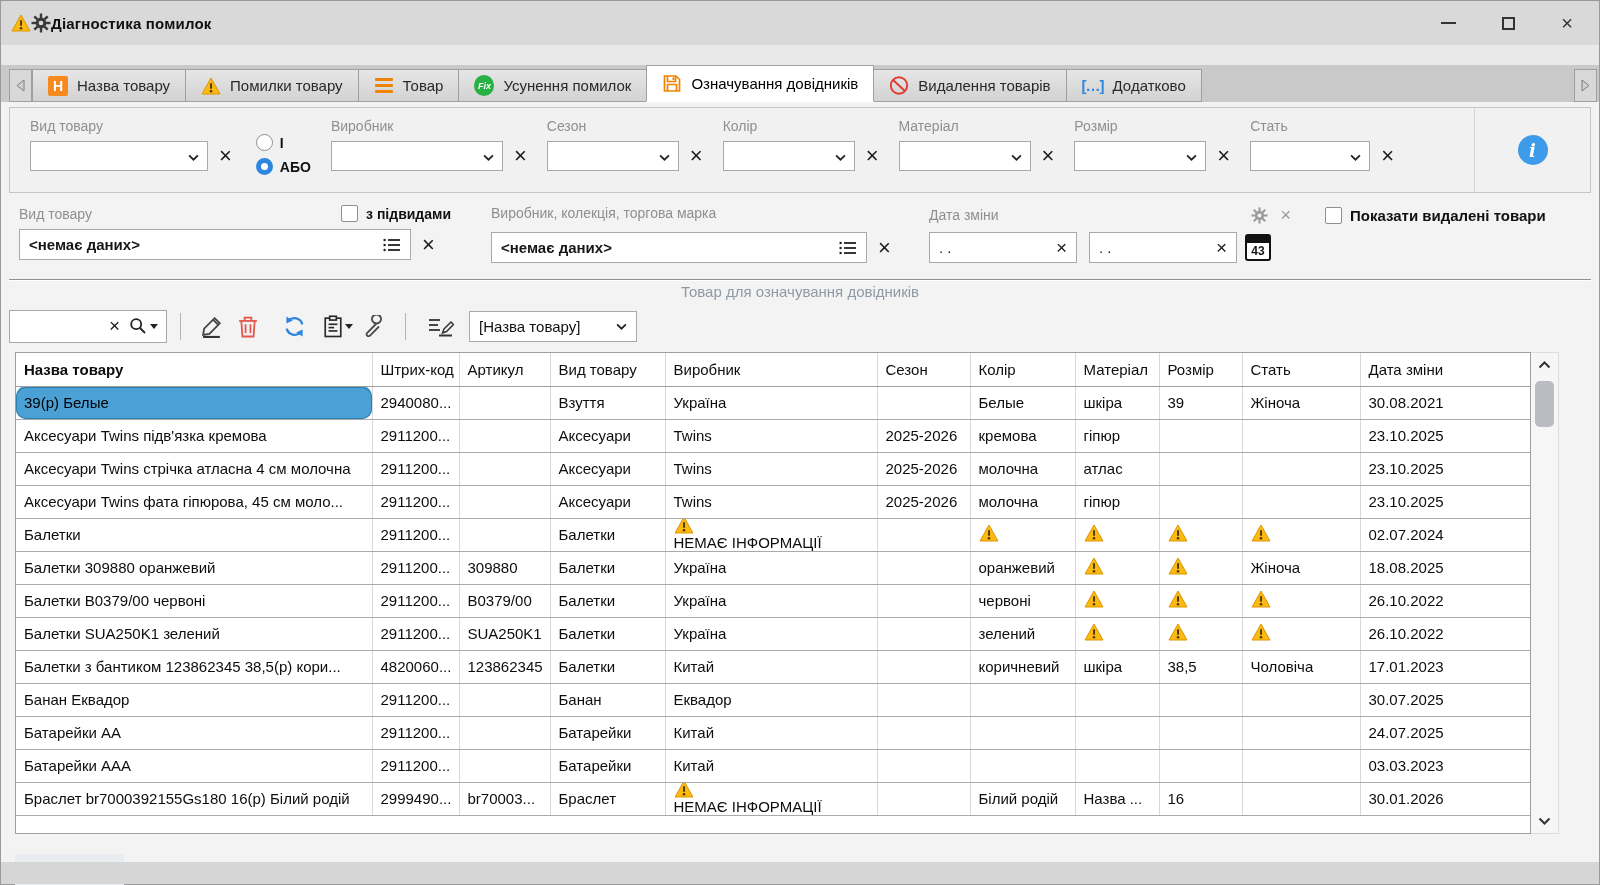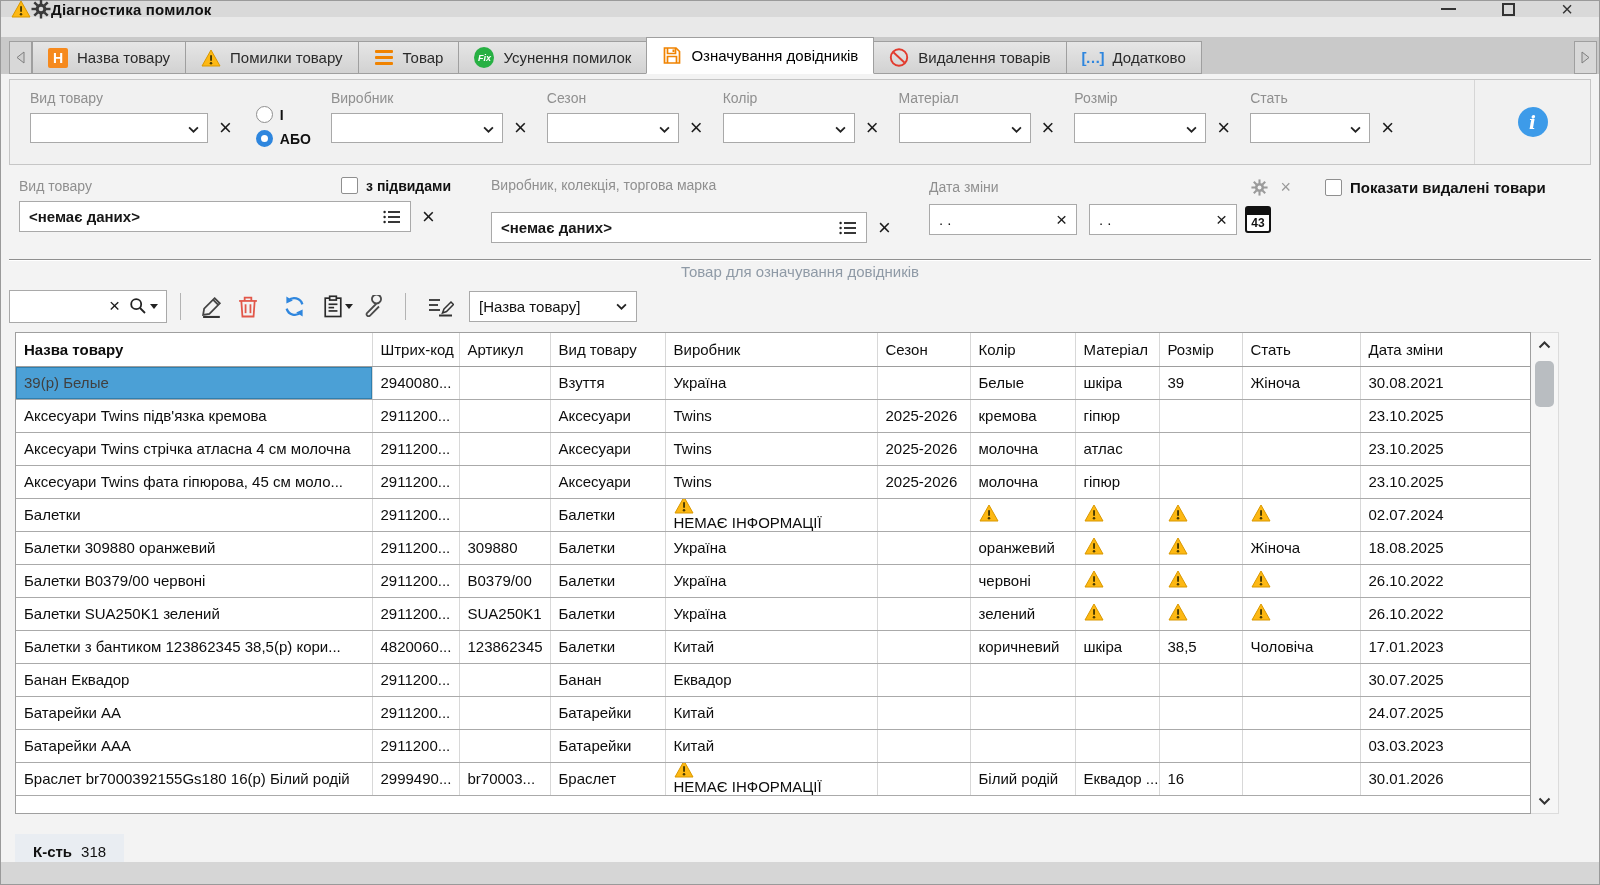--- a/index.html
+++ b/index.html
@@ -5,21 +5,21 @@
   * { box-sizing: border-box; }
   html,body { margin:0; padding:0; }
   body {
     width:1600px; height:885px;
     font-family:"Liberation Sans", sans-serif;
     background:#e6e6e6; overflow:hidden;
   }
   .window { position:relative; width:1600px; height:885px; background:#f3f3f3; border:1px solid #9a9a9a; }
 
   
-  .titlebar { height:16px; background:#d9d9d9; display:flex; align-items:center; padding:0 10px; }
+  .titlebar { height:44px; background:#d9d9d9; display:flex; align-items:center; padding:0 10px; }
   .title-text { font-weight:bold; font-size:15px; color:#101010; letter-spacing:.2px; }
   .win-controls { margin-left:auto; display:flex; align-items:center; gap:46px; padding-right:16px; }
   .wc-min { width:15px; height:2px; background:#333; }
   .wc-max { width:13px; height:13px; border:2px solid #333; background:transparent; }
   .wc-close { font-size:20px; color:#333; line-height:13px; font-weight:400; }
   .tab-gap { height:20px; background:#e9e9e9; }
 
   
   .tabstrip { height:37px; background:#c9c9c9; display:flex; align-items:flex-end; padding-left:8px; position:relative; overflow:hidden; }
   .tab-scroll { width:23px; height:33px; background:#d8d8d8; border:1px solid #9f9f9f; display:flex; align-items:center; justify-content:center; flex:0 0 auto; }
@@ -70,21 +70,21 @@
   .group-select { width:168px; height:31px; border:1px solid #a9a9a9; background:#fff; display:flex; align-items:center; padding:0 9px; font-size:15px; color:#111; margin-left:6px; }
   .group-select .spacer { flex:1; }
 
   
   .gridwrap { display:flex; margin:8px 0 0 14px; }
   .tablebox { width:1516px; height:482px; background:#fff; border:1px solid #9f9f9f; overflow:hidden; }
   table { border-collapse:collapse; table-layout:fixed; width:1516px; font-size:15px; color:#0d0d0d; }
   th { font-weight:normal; text-align:left; padding:0 8px; height:33px; border-right:1px solid #d8d8d8; border-bottom:1px solid #9e9e9e; white-space:nowrap; overflow:hidden; }
   th:first-child { font-weight:bold; }
   td { padding:0 8px; height:33px; border-right:1px solid #d8d8d8; border-bottom:1px solid #aaaaaa; white-space:nowrap; overflow:hidden; }
-  tr.sel td:first-child { background:#4BA0D6; color:#404040; box-shadow:inset 0 0 0 1px #2f7fae; }
+  tr.sel td:first-child { background:#4BA0D6; color:#000000; box-shadow:inset 0 0 0 1px #2f7fae;border-radius:10px; }
   .wi { width:20px; height:18px; vertical-align:middle; margin-top:-3px; }
   .wi-text { }
 
   
   .vscroll { width:28px; height:482px; background:#f6f6f6; border:1px solid #dcdcdc; border-left:none; position:relative; }
   .sb-up, .sb-down { position:absolute; left:0; right:0; height:24px; display:flex; align-items:center; justify-content:center; }
   .sb-up { top:0; } .sb-down { bottom:0; }
   .sb-thumb { position:absolute; top:28px; left:4px; right:4px; height:46px; background:#b9bdc1; border-radius:5px; }
 
   
@@ -327,21 +327,21 @@
                 <line x1="5" y1="12" x2="17" y2="12"></line>
               </svg>
           </span>
         </span>
         <span class="xbtn">×</span>
       </div>
     </div>
 
     <div style="width:420px;margin-left:10px;">
       <div class="f2head">
-          <span class="flabel" style="margin-bottom:12px;">Виробник, колекція, торгова марка</span>
+          <span class="flabel" style="margin-bottom:4px;">Виробник, колекція, торгова марка</span>
         </div>
       <div class="fctrl">
         <span class="combo" style="width:376px;">
           <span>&lt;немає даних&gt;</span>
           <span class="spacer"></span>
           <span>
             <svg width="18" height="14" viewBox="0 0 18 14" stroke="#222" stroke-width="1.8">
                 <circle cx="1.6" cy="2" r="1.2" fill="#222" stroke="none"></circle>
                 <circle cx="1.6" cy="7" r="1.2" fill="#222" stroke="none"></circle>
                 <circle cx="1.6" cy="12" r="1.2" fill="#222" stroke="none"></circle>
@@ -720,21 +720,21 @@
               <td>2999490...</td>
               <td>br70003...</td>
               <td>Браслет</td>
               <td><span><svg class="wi" viewBox="0 0 20 18">
                     <path d="M10 1 L19 17 H1 Z" fill="#FDB813" stroke="#D99800" stroke-linejoin="round"></path>
                     <rect x="9.1" y="6" width="1.9" height="6" rx=".9" fill="#4a3b00"></rect>
                     <circle cx="10" cy="14.3" r="1.25" fill="#4a3b00"></circle>
                   </svg></span><span class="wi-text">НЕМАЄ ІНФОРМАЦІЇ</span></td>
               <td></td>
               <td>Білий родій</td>
-              <td>Еквадор ...</td>
+              <td>Назва ...</td>
               <td>16</td>
               <td></td>
               <td>30.01.2026</td>
             </tr>
           </tbody>
       </table>
     </div>
     <div class="vscroll">
       <span class="sb-up">
         <svg width="13" height="8" viewBox="0 0 13 8">

